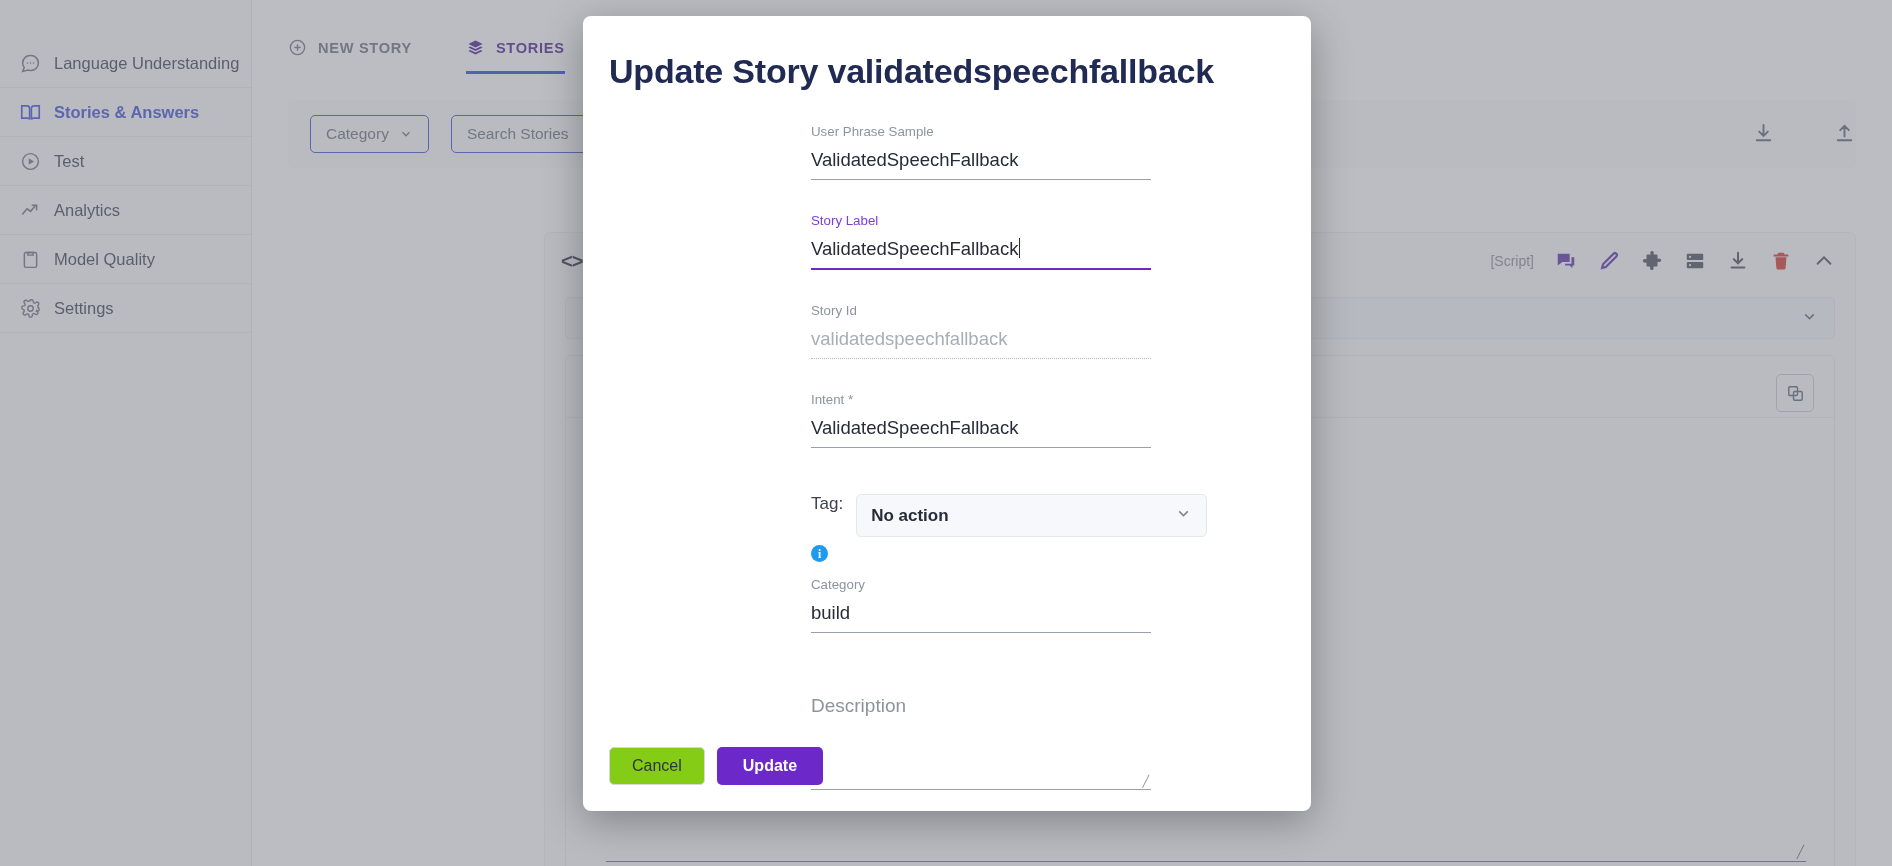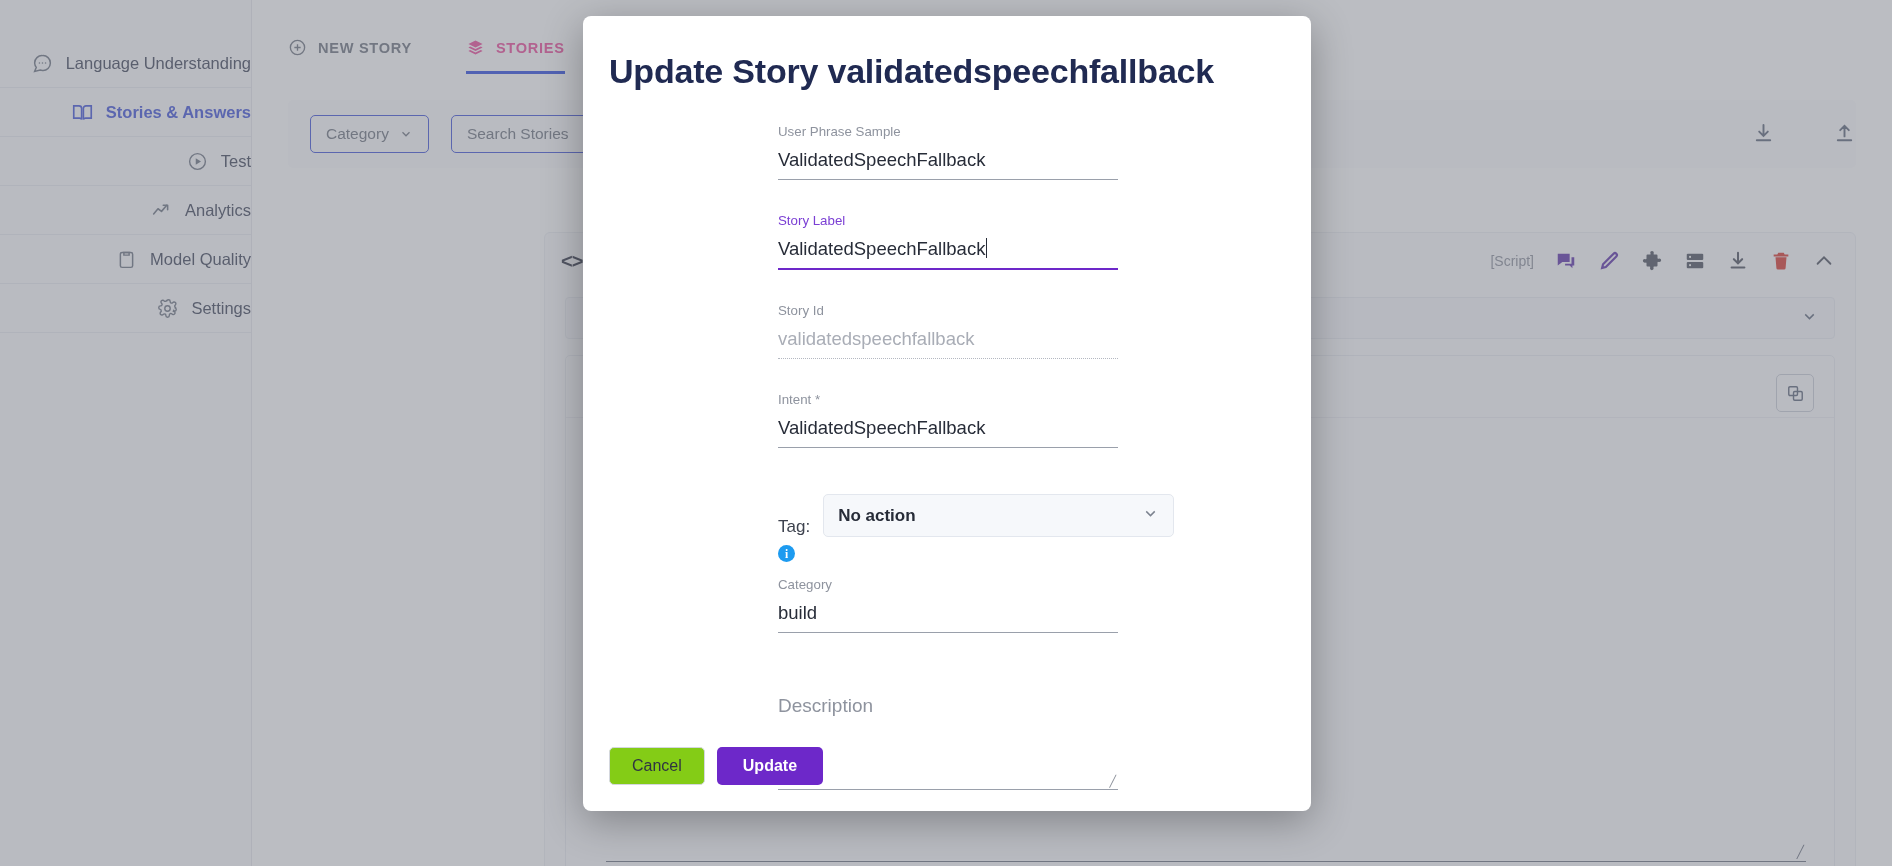--- a/index.html
+++ b/index.html
@@ -19,42 +19,41 @@
   .sidebar {
     position: absolute; left: 0; top: 0; width: 252px; height: 866px;
     background: #fbfbfd;
     border-right: 1px solid #e6e7ec;
   }
   .side-item {
     display: flex; align-items: center; gap: 13px;
     height: 49px; padding-left: 20px;
     color: #3c4257; font-size: 16.5px;
     border-bottom: 1px solid #e9eaf0;
-    justify-content: flex-end;
   }
   .side-item:first-child { margin-top: 39px; }
   .side-item.active { color: #3f51d8; font-weight: 600; }
   .side-ico { width: 21px; height: 21px; flex: 0 0 21px; color: #6b7280; }
   .side-item.active .side-ico { color: #3f51d8; }
   .side-ico svg { display: block; width: 21px; height: 21px; }
 
   .content {
     position: absolute; left: 252px; top: 0; right: 0; bottom: 0;
     background: #ffffff;
   }
   .tabbar {
     position: absolute; left: 36px; top: 38px; right: 0; height: 52px;
     display: flex; align-items: flex-start; gap: 54px;
   }
   .tab {
     display: flex; align-items: center; gap: 11px;
     font-size: 14.6px; font-weight: 700; letter-spacing: .7px;
     color: #6d737f; padding-bottom: 14px; text-transform: uppercase;
   }
-  .tab.active { color: #ec4899; border-bottom: 3px solid #2b48e0; }
+  .tab.active { color: #4c1d95; border-bottom: 3px solid #2b48e0; }
   .tab svg { width: 19px; height: 19px; display: block; }
 
   .filterbar {
     position: absolute; left: 36px; top: 100px; right: 36px; height: 68px;
     background: #fafafc; border-radius: 5px;
     display: flex; align-items: center; padding: 0 22px; gap: 22px;
   }
   .pill {
     height: 38px; border: 1px solid #3f51d8; border-radius: 5px;
     display: flex; align-items: center; gap: 10px; padding: 0 15px;
@@ -120,34 +119,34 @@
   .modal {
     position: absolute; left: 583px; top: 16px; width: 728px; height: 795px;
     background: #ffffff; border-radius: 8px;
     box-shadow: 0 10px 40px rgba(0,0,0,.30);
     overflow: hidden;
   }
   .modal-title {
     font-size: 34px; font-weight: 700; color: #202a52;
     padding: 36px 0 0 26px; letter-spacing: -.2px;
   }
-  .modal-body { padding: 32px 0 0 0; }
+  .modal-body { padding: 32px 0 0 0; margin-left: 33px; }
   .field { width: 340px; margin: 0 0 0 195px; position: relative; }
   .flabel { font-size: 13.3px; color: #8e939e; line-height: 18px; }
   .flabel.focused { color: #7b3fd4; }
   .fvalue {
     font-size: 18.5px; color: #272c38; line-height: 30px;
     padding-top: 4px; border-bottom: 1px solid #9aa0ab; padding-bottom: 4px;
   }
   .fvalue.focused { border-bottom: 2px solid #6d28c9; }
   .fvalue.disabled { color: #a9adb6; border-bottom: 1px dotted #b4b8c1; }
   .caret { display:inline-block; width:1px; height:20px; background:#272c38; vertical-align:-3px; margin-left:1px;}
   .gap { height: 32px; }
 
-  .tagrow { display: flex; align-items: flex-end; gap: 13px; margin: 46px 0 0 195px; }
+  .tagrow { display: flex; align-items: flex-start; gap: 13px; margin: 46px 0 0 195px; }
   .taglabel { font-size: 17px; color: #3d424e; }
   .tagselect {
     width: 351px; height: 43px; background: #f6f8fb; border: 1px solid #e3e7ee;
     border-radius: 5px; display: flex; align-items: center; padding: 0 14px;
     font-size: 17px; color: #272c38; font-weight: 600;
   }
   .tagselect .chev { margin-left: auto; color: #7c838f; }
   .infoicon {
     width: 17px; height: 17px; border-radius: 50%; background: #1d9bf0;
     color: #fff; font-size: 11.5px; font-weight: 700;

